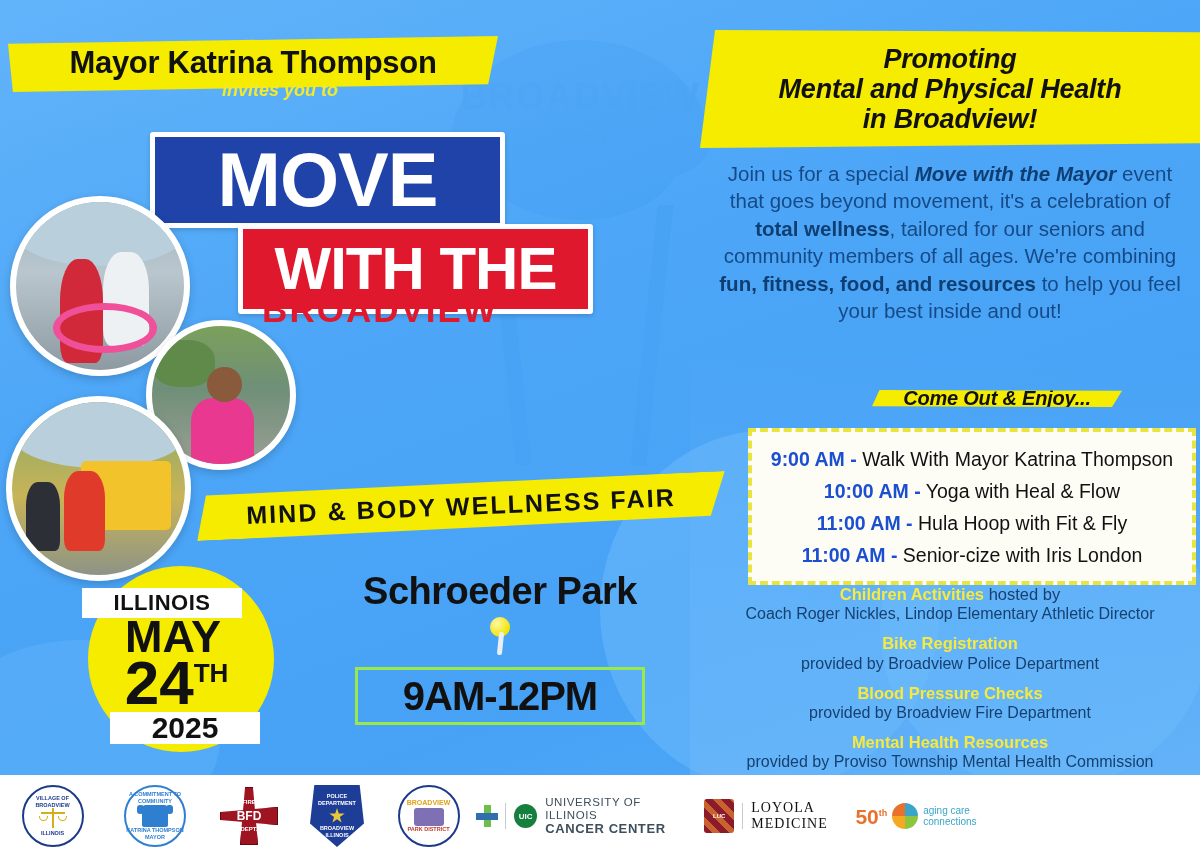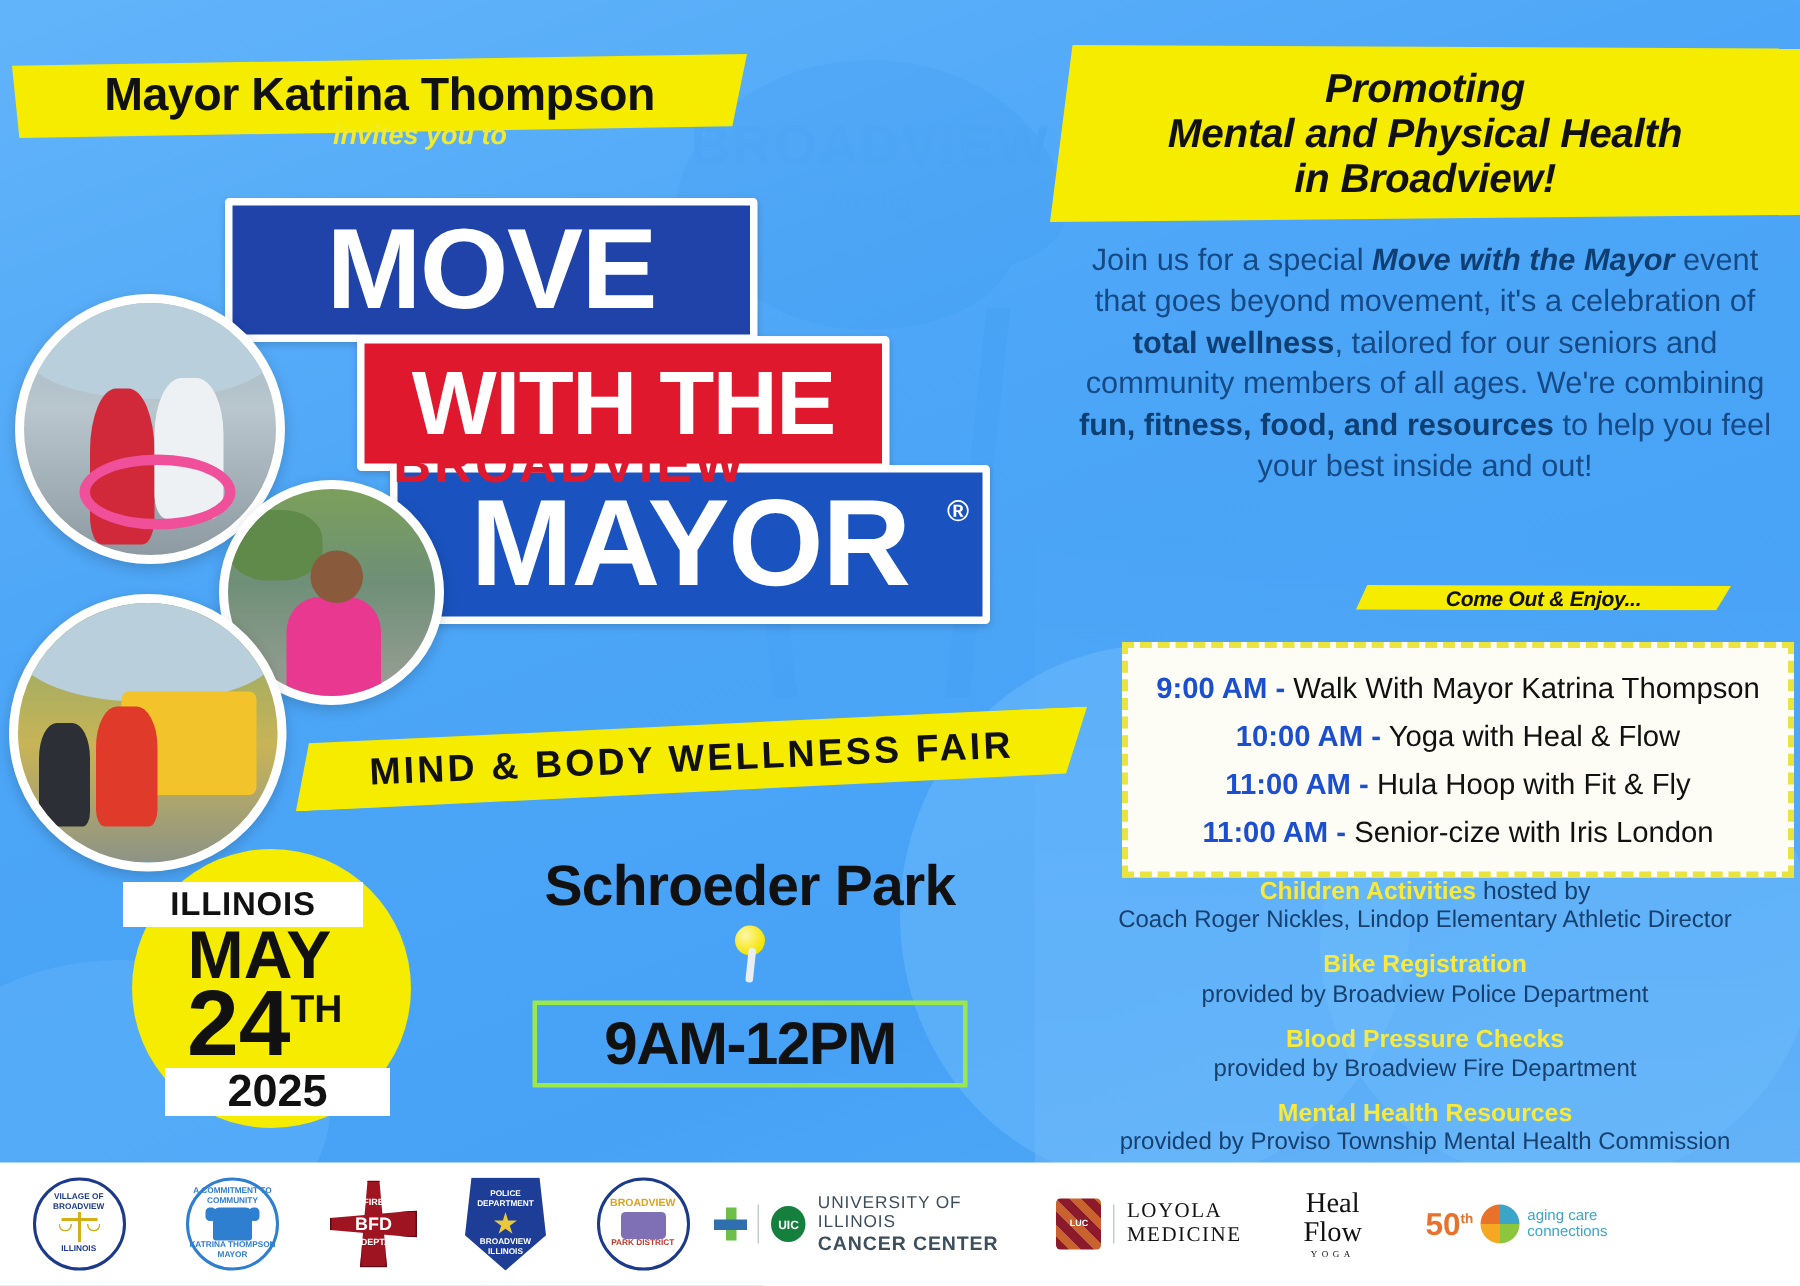--- a/index.html
+++ b/index.html
@@ -55,23 +55,23 @@
     flex-direction:column; line-height:1.12; font-size:27px;
     font-style:italic; text-align:center; letter-spacing:-.2px;
   }
   #banner-fair{
     left:196px; top:482px; width:530px; height:48px;
     transform:rotate(-2.4deg);
     clip-path:polygon(2% 6%,100% 0,97% 92%,0 100%);
     font-size:25px; letter-spacing:2.1px;
   }
   #banner-enjoy{
-    left:904px; top:390px; width:250px; height:17px;
+    left:872px; top:390px; width:250px; height:17px;
     clip-path:polygon(3% 0,100% 4%,96% 100%,0 96%);
-    font-size:14px; font-style:italic; letter-spacing:-.2px;
+    font-size:20px; font-style:italic; letter-spacing:-.2px;
   }
   .invites{
     position:absolute;left:180px;top:80px;width:200px;text-align:center;
     color:#f2ea2a;font-size:18px;font-style:italic;font-weight:700;
   }
 
   
   #logo{position:absolute;left:150px;top:132px;width:520px;height:300px;}
   .lbar{
     position:absolute;display:flex;align-items:center;justify-content:center;
@@ -241,24 +241,20 @@
 
   <div class="banner" id="banner-promo">
     <span>Promoting</span>
     <span>Mental and Physical Health</span>
     <span>in Broadview!</span>
   </div>
 
   <div id="logo">
     <div class="lbar" id="lbar-move">MOVE</div>
     <div class="lbar" id="lbar-with">WITH THE</div>
-    <div class="lbar" id="lbar-mayor">
-      <span>MAYOR</span>
-      <span class="reg">®</span>
-    </div>
   </div>
   <div id="logo-broadview">BROADVIEW</div>
 
   <div class="photo" id="photo-hoop">
     <div class="pf ph-sky"></div>
       <div class="pf ph-red"></div>
       <div class="pf ph-wht"></div>
     <div class="pf ph-hoopring"></div>
   </div>
   <div class="photo" id="photo-bikes">
@@ -405,25 +401,20 @@
   <div class="sp" style="width:150px">
     <div class="loyola-crest">LUC</div>
     <div class="divider"></div>
     <div class="sp-text" style="color:#111;font-family:'Liberation Serif',serif">
       <span style="font-size:14px;letter-spacing:1px">LOYOLA</span>
       <span style="font-size:14px;letter-spacing:1px">MEDICINE</span>
     </div>
   </div>
 
 
-  <div class="sp" style="width:95px;flex-direction:column;line-height:1;color:#111;font-family:'Liberation Serif',serif">
-    <span style="font-size:19px">Heal</span>
-    <span style="font-size:19px">Flow</span>
-    <span style="font-size:6px;letter-spacing:3px;margin-top:3px">YOGA</span>
-  </div>
 
   <div class="sp" style="width:150px">
     <span class="fifty"><span>50</span><sup style="font-size:9px">th</sup></span>
     <div class="acc-ring" style="margin:0 5px"></div>
     <div class="sp-text" style="color:#3aa5c9;font-size:10px">
       <span>aging care</span>
       <span>connections</span>
     </div>
   </div>
 

